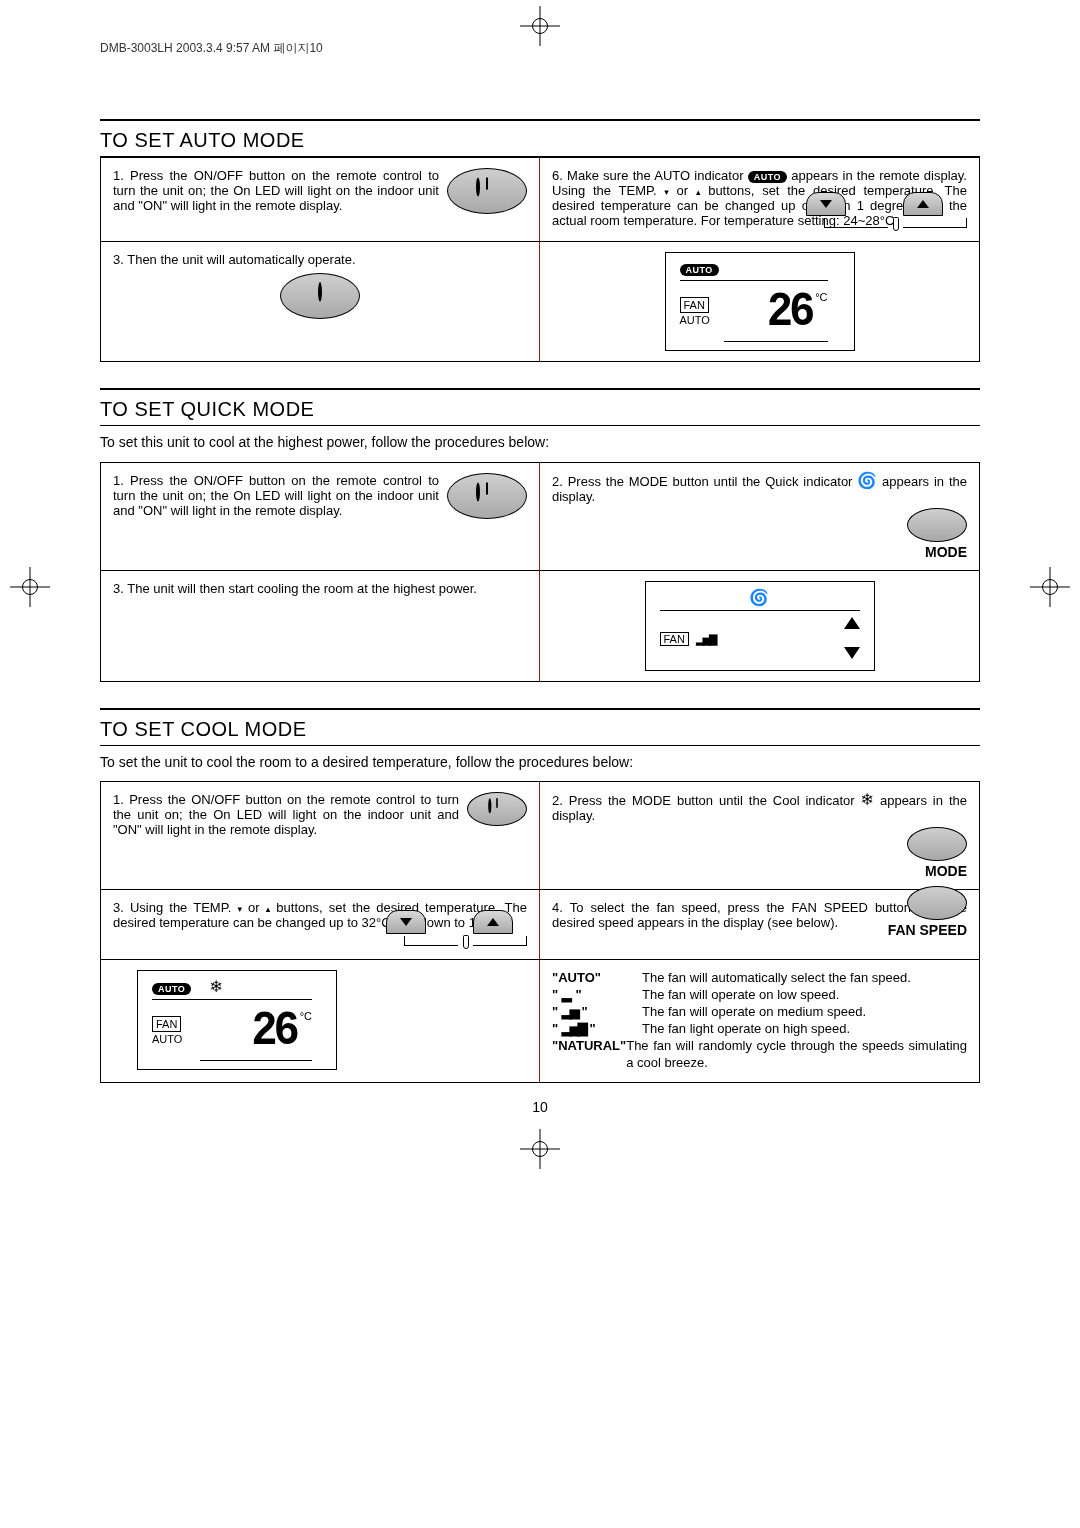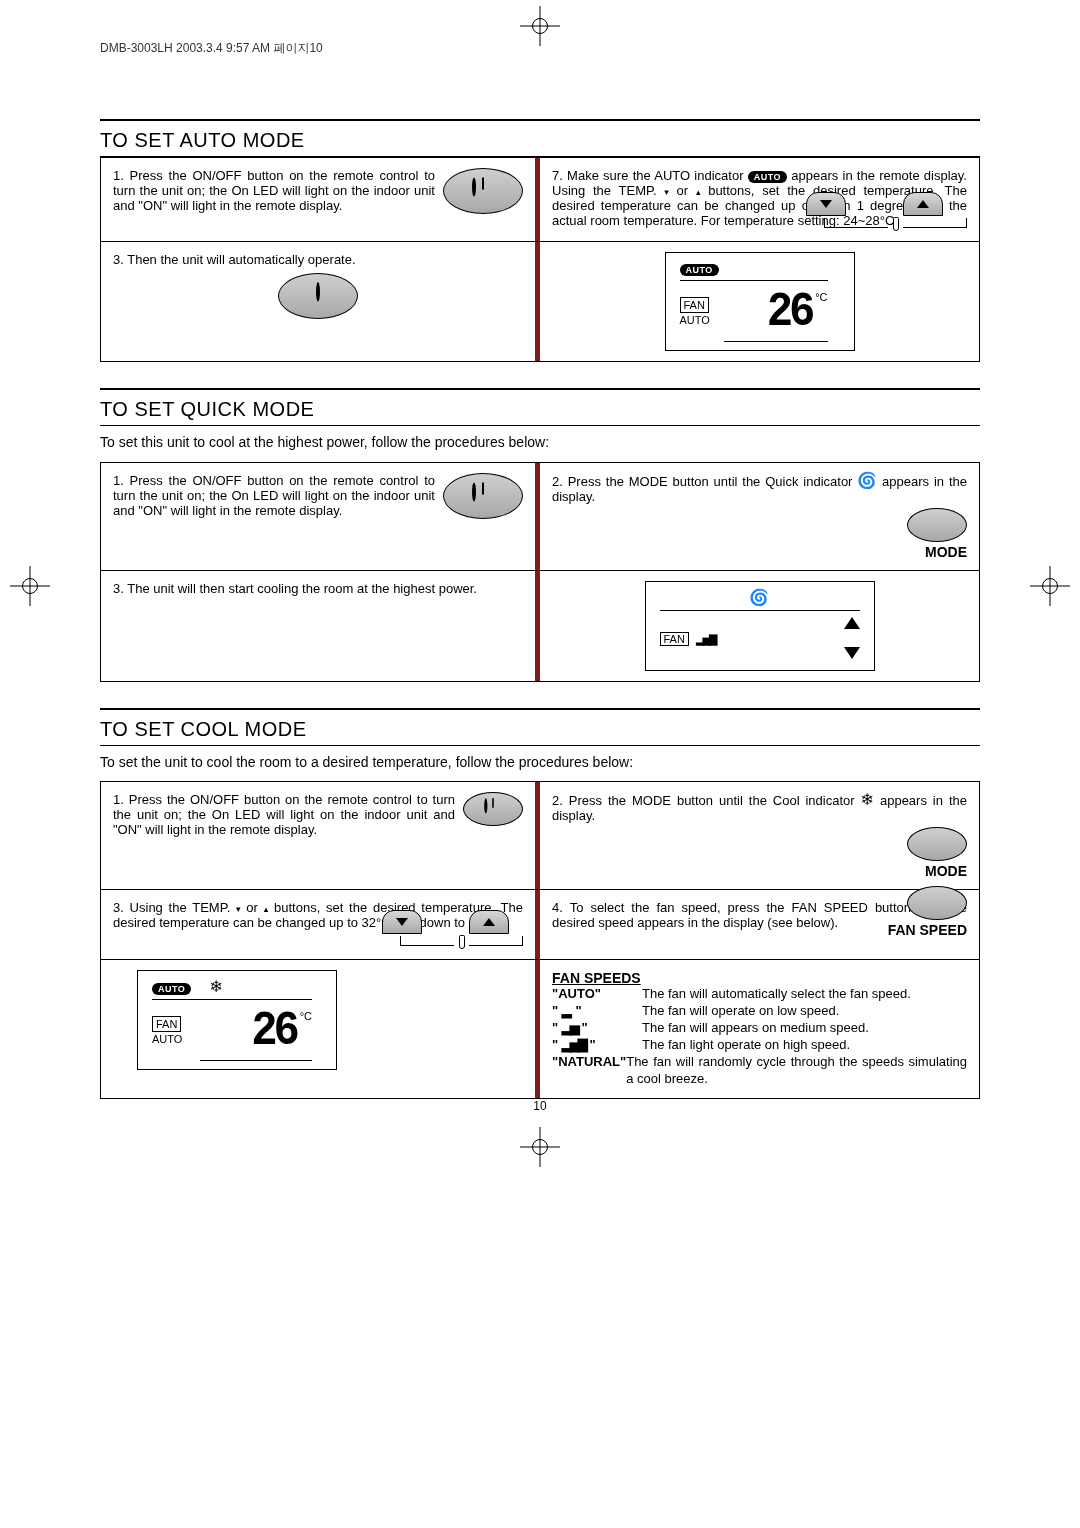--- a/index.html
+++ b/index.html
@@ -54,21 +54,21 @@
     letter-spacing: 0.5px;
     margin: 8px 0 4px 0;
   }
   .intro { font-size: 14px; text-align: justify; margin: 8px 0 10px 0; line-height:1.25;}
   .grid2 {
     display: grid;
     grid-template-columns: 1fr 1fr;
     border:1px solid #000;
   }
   .cell {
-    border-right:5px solid #7f1d1d;
+    border-right:1px solid #7f1d1d;
     border-bottom:1px solid #000;
     padding:10px 12px;
     font-size:13px;
     position:relative;
     text-align: justify;
   }
   .cell:nth-child(2n){ border-right:none;}
   .grid2 .cell.lastrow { border-bottom:none;}
   .button-oval {
     display:inline-block;
@@ -129,21 +129,21 @@
   .arrow-up-solid,.arrow-down-solid { display:inline-block; width:0;height:0;}
   .arrow-up-solid{ border-left:8px solid transparent;border-right:8px solid transparent;border-bottom:12px solid #000;}
   .arrow-down-solid{ border-left:8px solid transparent;border-right:8px solid transparent;border-top:12px solid #000;}
   .fan-bars-1,.fan-bars-2,.fan-bars-3{ display:inline-block; vertical-align:middle; }
   .fan-bars-1::before{content:"▂";}
   .fan-bars-2::before{content:"▂▅";letter-spacing:-2px;}
   .fan-bars-3::before{content:"▂▅▇";letter-spacing:-2px;}
   .fanspeeds-title { font-weight:bold; text-decoration:underline; font-size:14px;}
   .fs-row { display:flex; font-size:13px; line-height:1.3;}
   .fs-label { width:90px; font-weight:bold;}
-  .page-num { text-align:center; font-size:12px; margin-top:0;}
+  .page-num { text-align:center; font-size:14px; margin-top:16px;}
   .small-arrow-down, .small-arrow-up{ font-size:9px; }
   .inline-temp-ctrl { white-space:nowrap; }
 </style>
 </head>
 <body>
 
 <div class="reg-top">
   <div class="reg-vert"></div>
     <div class="reg-horz"></div>
     <div class="reg-circ"></div>
@@ -170,21 +170,21 @@
   <div class="grid2">
     <div class="cell">
       <span class="flex-right">
         <span class="button-oval">
           <span class="power-icon"><span class="c"></span></span>
         </span>
       </span>
       <span>1. Press the ON/OFF button on the remote control to turn the unit on; the On LED will light on the indoor unit and "ON" will light in the remote display.</span>
     </div>
     <div class="cell">
-      <span>7. Make sure the AUTO indicator </span>
+      <span>6. Make sure the AUTO indicator </span>
       <span class="auto-pill">AUTO</span>
       <span> appears in the remote display. Using the TEMP. </span>
       <span class="small-arrow-down">▾</span>
       <span> or </span>
       <span class="small-arrow-up">▴</span>
       <span> buttons, set the desired temperature. The desired temperature can be changed up or down 1 degree from the actual room temperature. For temperature setting: 24~28°C</span>
       <span class="flex-right inline-temp-ctrl" style="margin-top:-36px;">
         <span class="tc-btn down"></span>
         <span style="display:inline-block;width:50px;"></span>
         <span class="tc-btn up"></span><br>
@@ -322,32 +322,31 @@
           </div>
           <div style="flex:1;text-align:right;">
             <span class="seg7">26</span>
             <span class="degc">°C</span>
           </div>
         </div>
         <div style="border-top:1px solid #000;margin-top:4px;width:70%;float:right;"></div>
       </div>
     </div>
     <div class="cell lastrow">
-      <div class="fanspeeds-title">FAN SPEEDS</div>
       <div class="fs-row">
         <div class="fs-label">"AUTO"</div>
         <div>The fan will automatically select the fan speed.</div>
       </div>
       <div class="fs-row">
         <div class="fs-label">" <span class="fan-bars-1"></span> "</div>
         <div>The fan will operate on low speed.</div>
       </div>
       <div class="fs-row">
         <div class="fs-label">" <span class="fan-bars-2"></span> "</div>
-        <div>The fan will appears on medium speed.</div>
+        <div>The fan will operate on medium speed.</div>
       </div>
       <div class="fs-row">
         <div class="fs-label">" <span class="fan-bars-3"></span> "</div>
         <div>The fan light operate on high speed.</div>
       </div>
       <div class="fs-row">
         <div class="fs-label">"NATURAL"</div>
         <div>The fan will randomly cycle through the speeds simulating a cool breeze.</div>
       </div>
     </div>

